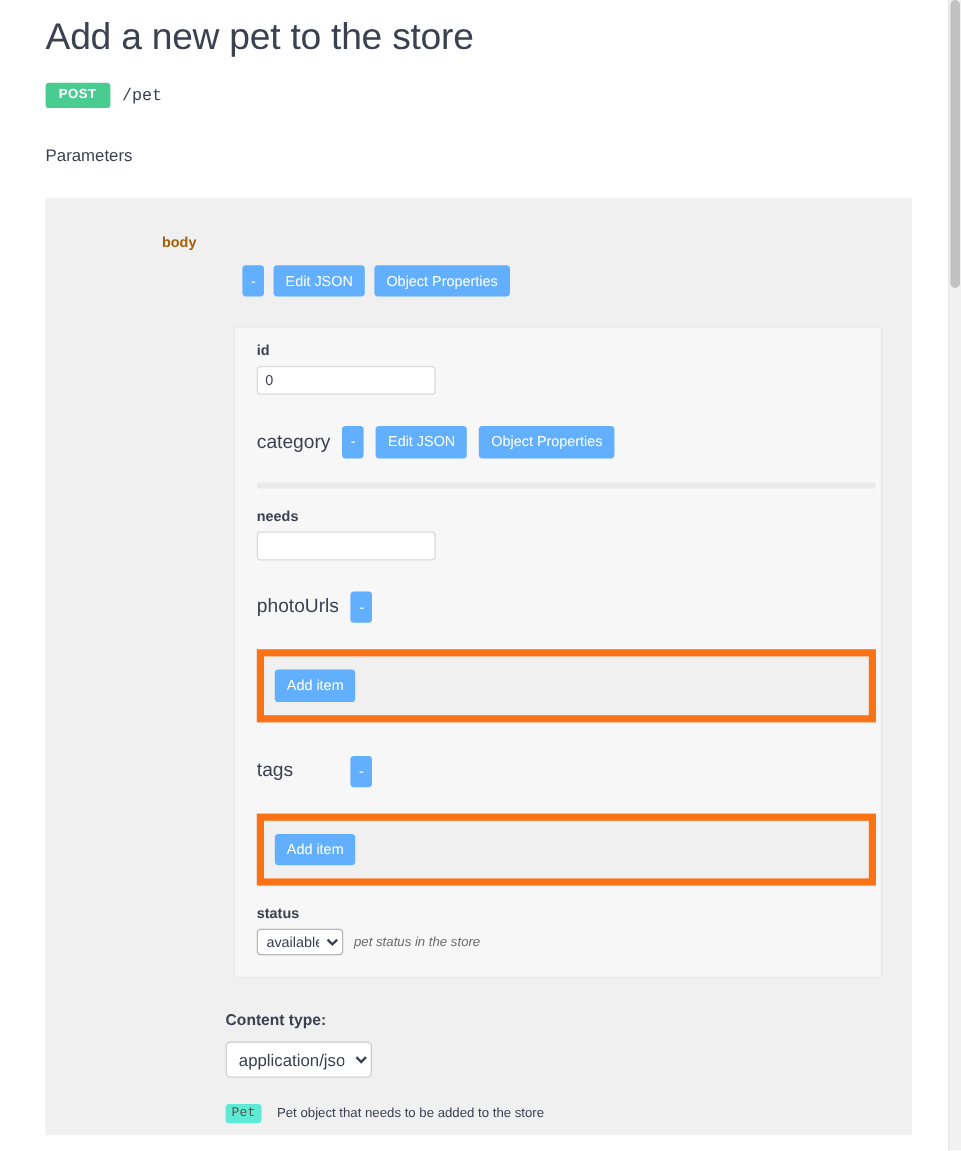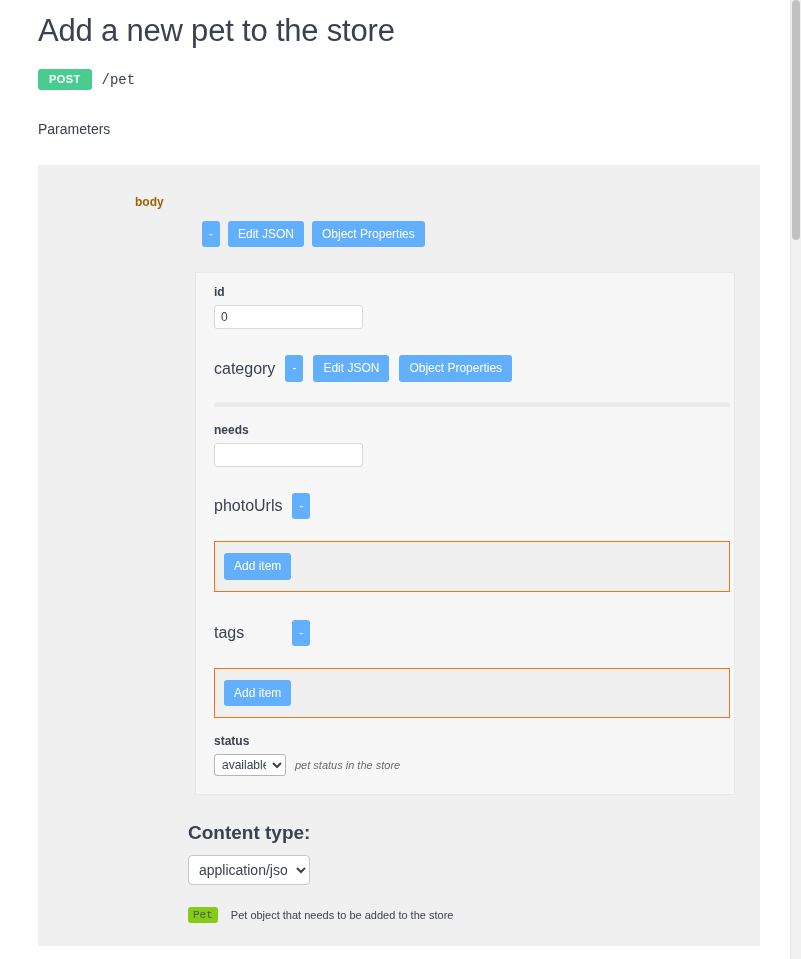--- a/index.html
+++ b/index.html
@@ -160,21 +160,21 @@
     height: 5px;
     background: #eaeaea;
     border-radius: 3px;
   }
   .block-gray {
     margin-top: 16px;
     margin-left: 4px;
     width: 516px;
     box-sizing: border-box;
     background: #f0f0f0;
-    border: 1px solid #f97316;
+    border: 6px solid #f97316;
     padding: 11px 0 11px 9px;
   }
   .status-block {
     margin-top: 16px;
     margin-left: 4px;
   }
   .status-row {
     display: flex;
     align-items: center;
     gap: 9px;
@@ -194,21 +194,21 @@
   .status-hint {
     font-size: 11px;
     font-style: italic;
     color: #6b6b6b;
   }
   .content-type-wrap {
     margin-top: 27px;
     margin-left: 150px;
   }
   .content-type-label {
-    font-size: 19px;
+    font-size: 13px;
     font-weight: bold;
     color: #3b4151;
   }
   select.content-type-select {
     margin-top: 11px;
     width: 122px;
     height: 30px;
     font-size: 14px;
     border: 1px solid #c9c9c9;
     border-radius: 4px;
@@ -218,21 +218,21 @@
   .desc-row {
     margin-top: 22px;
     margin-left: 150px;
     display: flex;
     align-items: center;
     gap: 13px;
   }
   .code-chip {
     font-family: "Liberation Mono", monospace;
     font-size: 11px;
-    background: #84cc16;
+    background: #5eead4;
     color: #555;
     border-radius: 3px;
     padding: 2px 5px;
   }
   .desc-text {
     font-size: 11px;
     color: #3b4151;
   }
 </style>
 </head>

